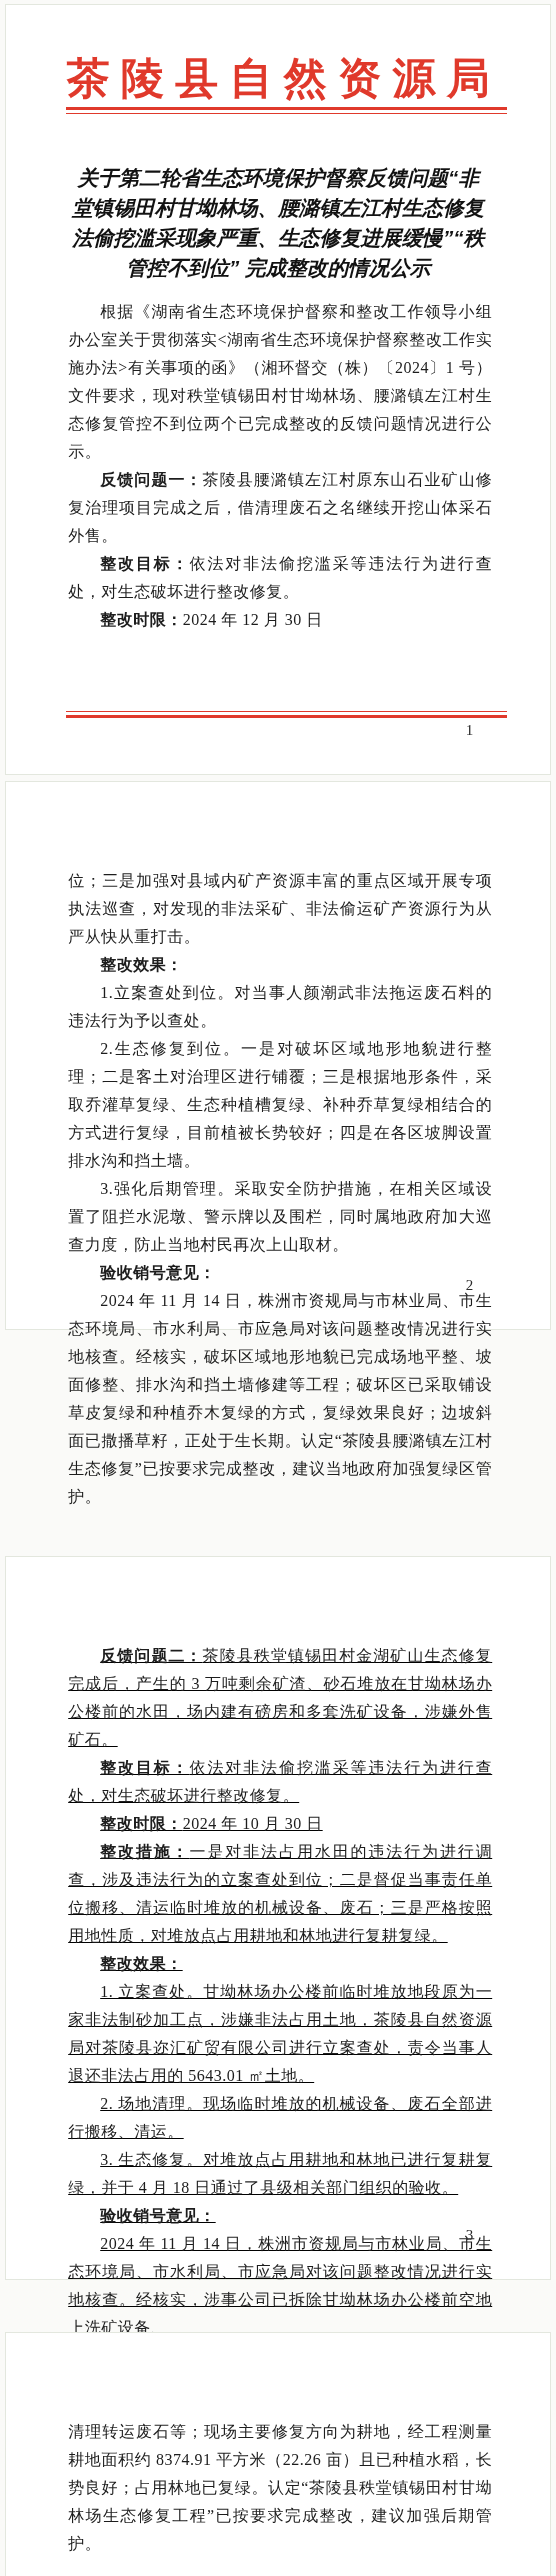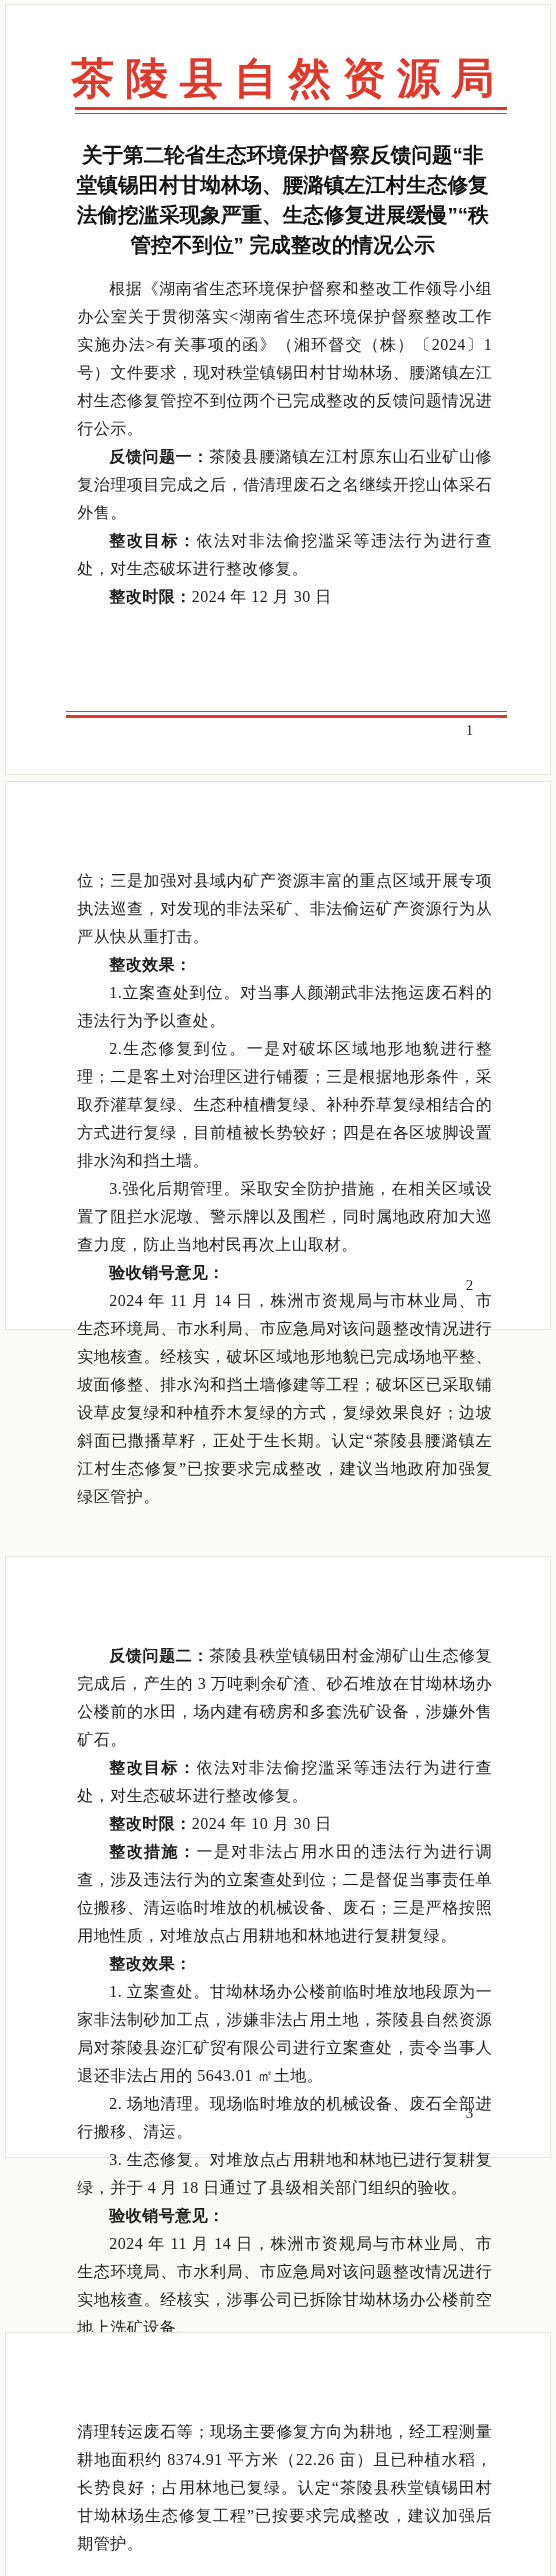--- a/index.html
+++ b/index.html
@@ -7,24 +7,24 @@
     --accent-red:#e0392b;
     --seal-red:#dd5146;
     --text-black:#1d1d1d;
     --page-border:#e3e7de;
     --page-bg:#ffffff;
     --canvas-bg:#fafaf8;
   }
   html,body{margin:0;padding:0;}
   body{background:#f2f2f0;font-family:"Liberation Serif","DejaVu Serif",serif;}
   .canvas{position:relative;width:556px;height:3108px;background:var(--canvas-bg);margin:0 auto;overflow:hidden;}
-  .page{position:absolute;left:5.2px;width:546px;background:var(--page-bg);border:1px solid var(--page-border);box-sizing:border-box;padding-left:9px;}
+  .page{position:absolute;left:5.2px;width:546px;background:var(--page-bg);border:1px solid var(--page-border);box-sizing:border-box;}
   #p1{top:4.1px;height:771px;}
   #p2{top:781px;height:549px;}
-  #p3{top:1556px;height:602px;}
+  #p3{top:1556px;height:724px;text-decoration:underline;}
   #p4{top:2332px;height:775px;}
 
   .letterhead{
     margin-top:52px;
     text-align:center;
     color:var(--accent-red);
     font-family:"Liberation Serif","DejaVu Serif",serif;
     font-weight:bold;
     font-size:43px;
     line-height:1;
@@ -33,27 +33,28 @@
     white-space:nowrap;
   }
   .rule-top{
     margin:7.2px 43px 0 60px;
     height:7.2px;
     box-sizing:border-box;
     border-top:3.6px solid var(--accent-red);
     border-bottom:1.5px solid var(--accent-red);
   }
   .title{
-    margin:26px 0 0 0;
+    margin:49px 0 0 0;
     text-align:center;
     font-family:"Liberation Sans","DejaVu Sans",sans-serif;
     font-weight:700;
     color:#121212;
     font-size:20.6px;
     line-height:30px;
+    font-style:italic;
   }
   .title .tline{display:block;white-space:nowrap;}
 
   .inner{padding:0 58px 0 62px;}
   .body{
     margin-top:14.4px;
     font-size:16px;
     line-height:28px;
     text-align:justify;
     color:var(--text-black);

